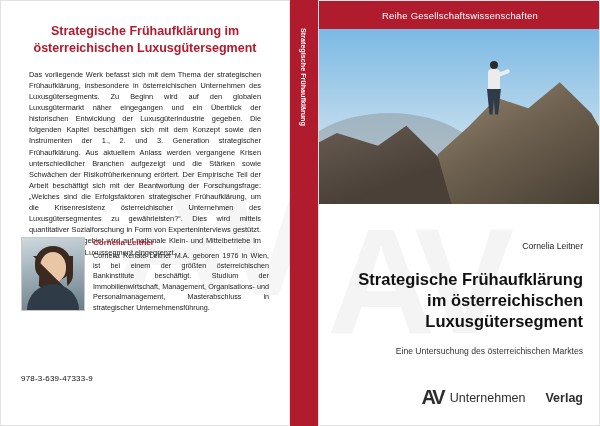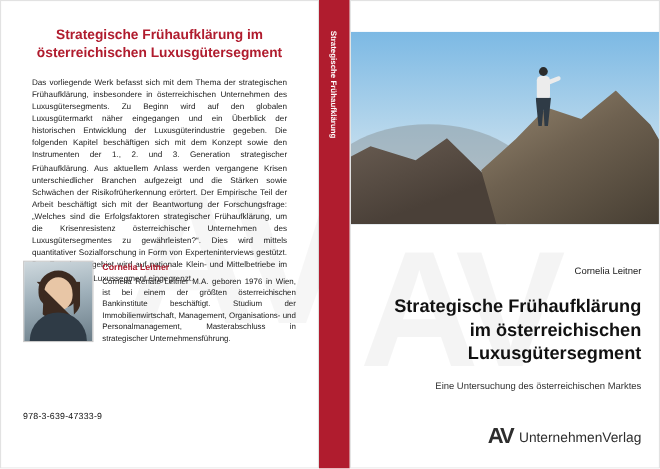--- a/index.html
+++ b/index.html
@@ -331,21 +331,21 @@
   .publisher .mark {
     font-size: 20px;
     font-weight: bold;
     color: #2e2e2e;
     letter-spacing: -2px;
   }
   .publisher .pname {
     font-size: 12.5px;
     color: #2e2e2e;
   }
-  .publisher .pname b { font-weight: normal; }
+  .publisher .pname b { font-weight: bold; margin-left: 20px; }
 
   
   .back-watermark {
     position: absolute;
     left: 110px;
     top: 150px;
     font-size: 170px;
     font-weight: bold;
     color: rgba(0,0,0,0.035);
     line-height: 1;
@@ -378,20 +378,21 @@
 
     <div class="isbn">978-3-639-47333-9</div>
   </div>
 
   <div class="spine">
     <div class="spine-title">Strategische Frühaufklärung</div>
     <div class="spine-author">Leitner</div>
   </div>
 
   <div class="front-cover">
+    <div class="front-banner">Reihe Gesellschaftswissenschaften</div>
 
     <div class="front-photo">
       <div class="photo-sky"></div>
       <div class="photo-hill-far"></div>
       <div class="photo-rock-left"></div>
       <div class="photo-rock-main"></div>
       <div class="photo-figure">
         <div class="head"></div>
         <div class="torso"></div>
         <div class="arm"></div>

